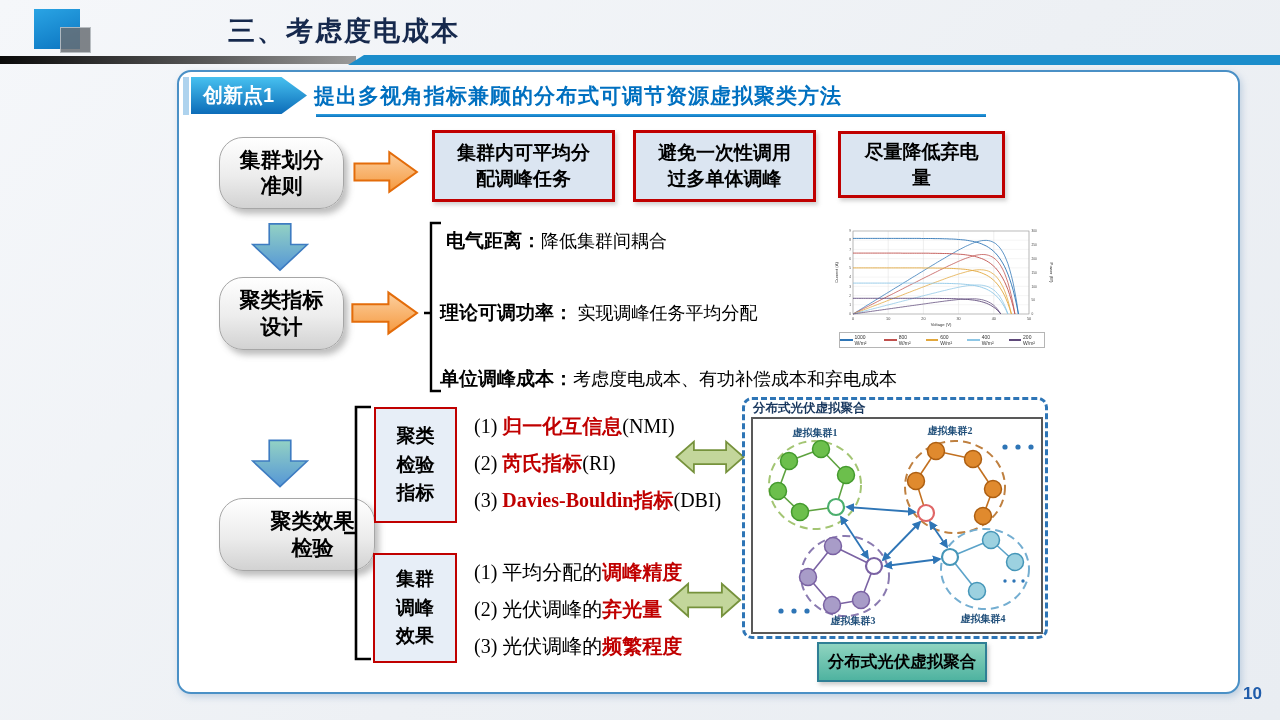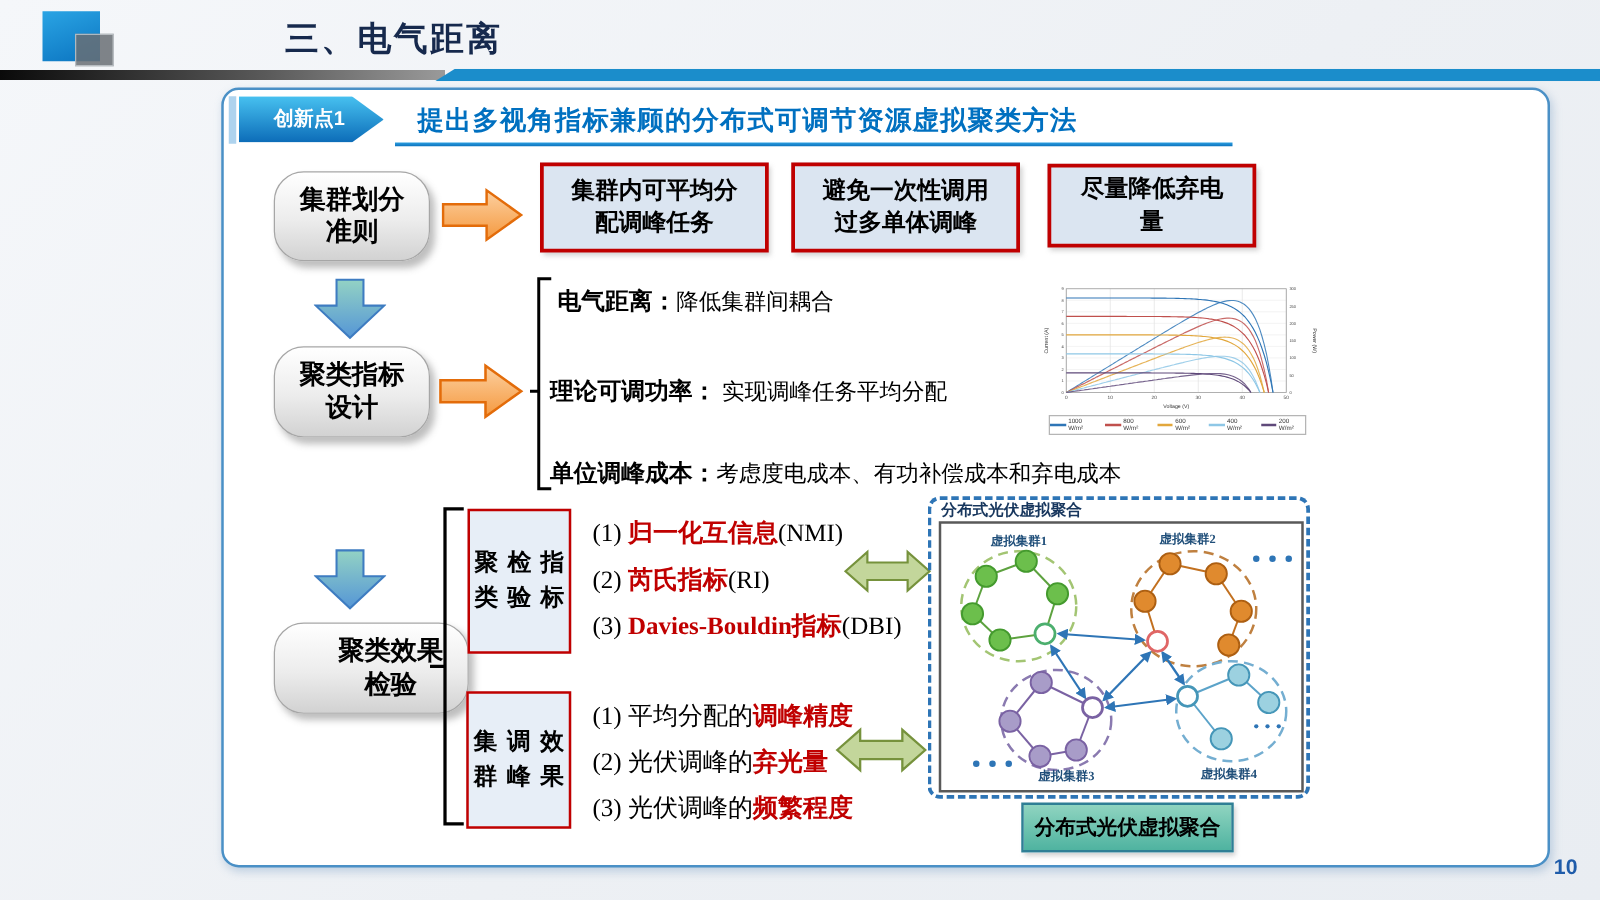--- a/index.html
+++ b/index.html
@@ -19,25 +19,25 @@
   .bar-blue{left:348px;top:55px;width:932px;height:10px;background:#1b8dcb;
             clip-path:polygon(16px 0,100% 0,100% 100%,0 100%);}
 
   
   .panel{left:177px;top:70px;width:1059px;height:620px;background:#ffffff;
          border:2px solid #4a90c6;border-radius:14px;
          box-shadow:2px 3px 7px rgba(110,150,190,.35);}
 
   
   .badge-stripe{left:183px;top:77px;width:6px;height:38px;background:#aed3ee;}
-  .badge{left:191px;top:77px;width:116px;height:37px;color:#fff;font-weight:bold;font-size:16px;
+  .badge{left:191px;top:77px;width:116px;height:37px;color:#fff;font-weight:bold;font-size:20px;
          background:linear-gradient(180deg,#47c1f0,#0c6cb8);
          clip-path:polygon(0 0,78% 0,100% 50%,78% 100%,0 100%);
-         display:flex;align-items:center;justify-content:flex-start;padding-left:28px;box-sizing:border-box;text-align:right;}
-  .banner-title{left:334px;top:82px;font-size:21px;font-weight:bold;color:#0070c0;letter-spacing:1px;}
+         display:flex;align-items:center;justify-content:flex-start;padding-left:12px;box-sizing:border-box;text-align:right;}
+  .banner-title{left:314px;top:82px;font-size:21px;font-weight:bold;color:#0070c0;letter-spacing:1px;}
   .banner-underline{left:316px;top:114px;width:670px;height:3px;
                     background:linear-gradient(180deg,#2d9fe0,#0c72bd);}
 
   
   .gbox{width:123px;background:linear-gradient(180deg,#ffffff 0%,#ececec 55%,#d2d2d2 100%);
         border:1px solid #a6a6a6;border-radius:24px;box-shadow:4px 5px 6px rgba(110,110,110,.45);
         display:flex;flex-direction:column;align-items:center;justify-content:center;
         font-weight:bold;font-size:21px;color:#000;line-height:1.25;text-align:center;}
   .gbox1{left:219px;top:137px;height:70px;}
   .gbox2{left:219px;top:277px;height:71px;}
@@ -46,21 +46,21 @@
   
   .rbox{background:#dbe5f1;border:3px solid #c00000;box-shadow:2px 3px 4px rgba(140,140,140,.4);
         display:flex;flex-direction:column;align-items:center;justify-content:center;
         font-weight:bold;font-size:19px;color:#000;line-height:1.35;text-align:center;}
   .rbox1{left:432px;top:130px;width:177px;height:66px;}
   .rbox2{left:633px;top:130px;width:177px;height:66px;}
   .rbox3{left:838px;top:131px;width:161px;height:61px;}
 
   
   .rsub{background:#e7eef7;border:2.5px solid #c00000;
-        display:flex;flex-direction:row;align-items:center;justify-content:center;
+        display:flex;flex-direction:column;align-items:center;justify-content:center;
         font-weight:bold;font-size:19px;color:#000;line-height:1.5;text-align:center;}
   .rsub1{left:374px;top:407px;width:79px;height:112px;}
   .rsub2{left:373px;top:553px;width:80px;height:106px;}
 
   
   .ind{font-family:"Liberation Serif",serif;font-size:18px;color:#000;white-space:nowrap;}
   .ind b{font-size:19px;}
   .ind1{left:446px;top:228px;}
   .ind2{left:440px;top:300px;}
   .ind3{left:440px;top:366px;}
@@ -92,21 +92,21 @@
   .pagenum{right:18px;top:684px;font-size:17px;font-weight:bold;color:#1f5caa;}
   svg{display:block;}
 </style>
 </head>
 <body>
 
 <div class="slide">
 
   <div class="abs logo-blue"></div>
   <div class="abs logo-gray"></div>
-  <div class="abs header-title">三、电气距离</div>
+  <div class="abs header-title">三、考虑度电成本</div>
   <div class="abs bar-dark"></div>
   <div class="abs bar-blue"></div>
 
   <div class="abs panel"></div>
 
   <div class="abs badge-stripe"></div>
   <div class="abs badge">创新点1</div>
   <div class="abs banner-title">提出多视角指标兼顾的分布式可调节资源虚拟聚类方法</div>
   <div class="abs banner-underline"></div>
 

